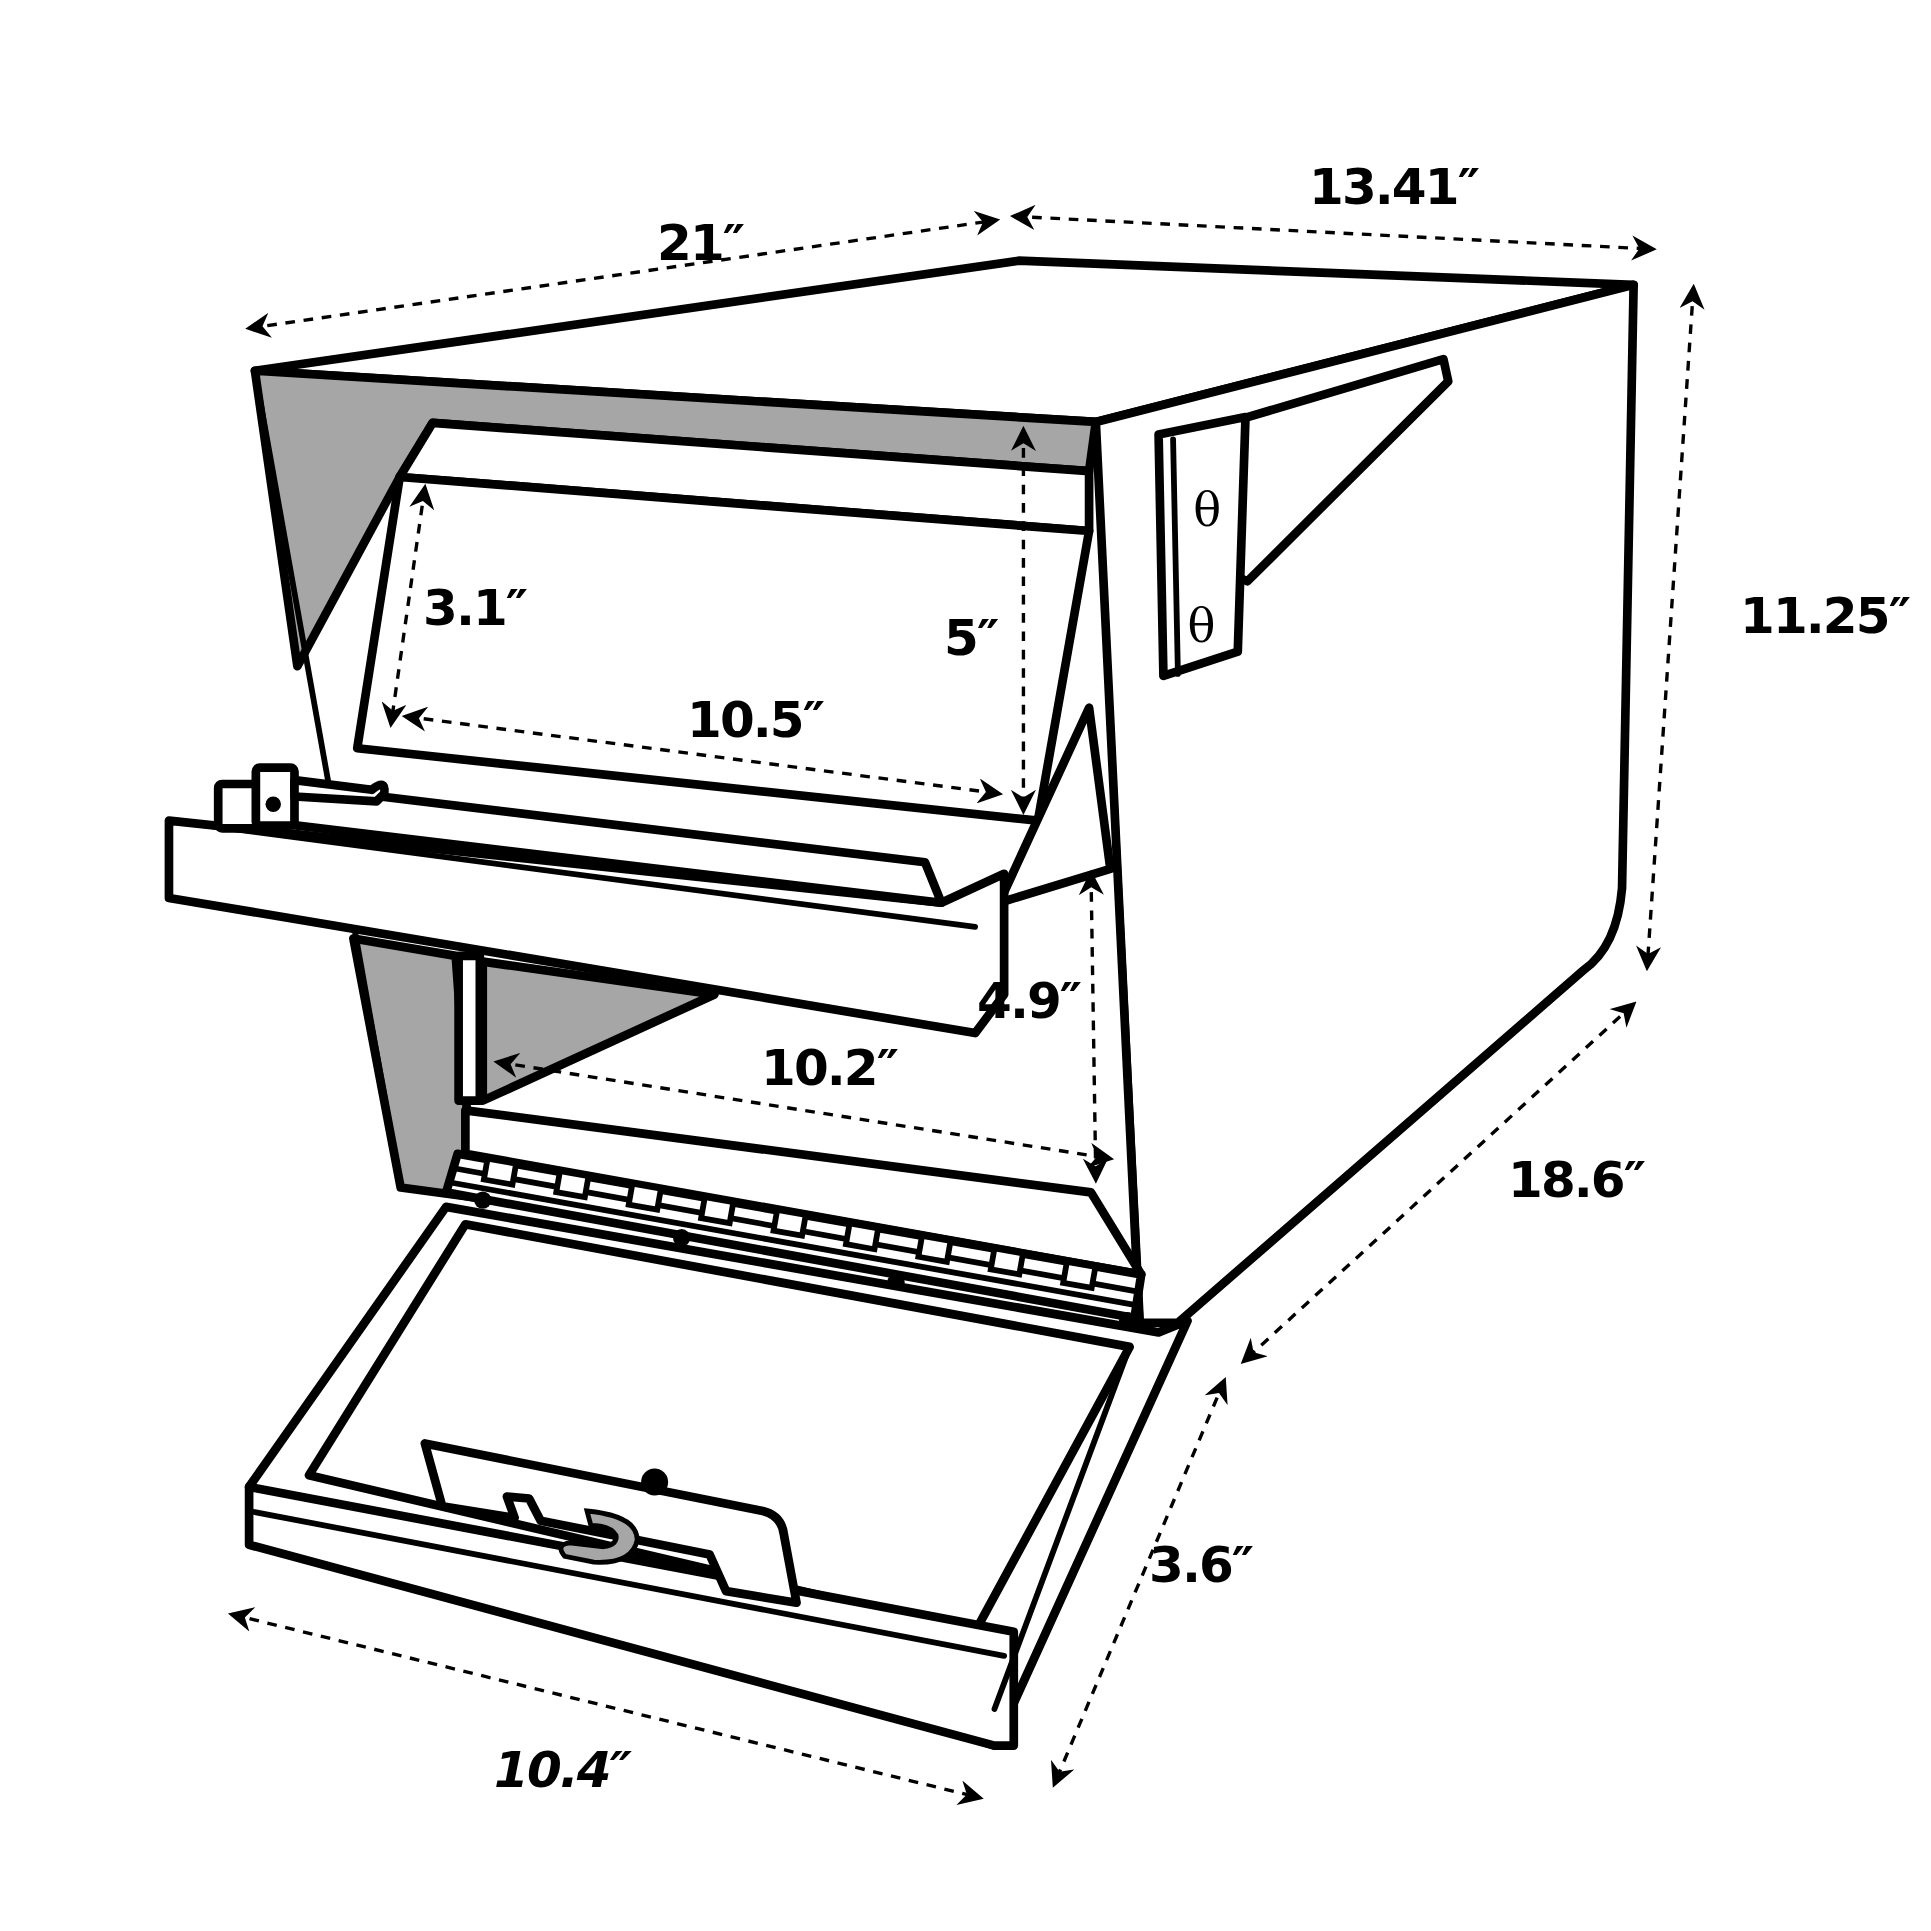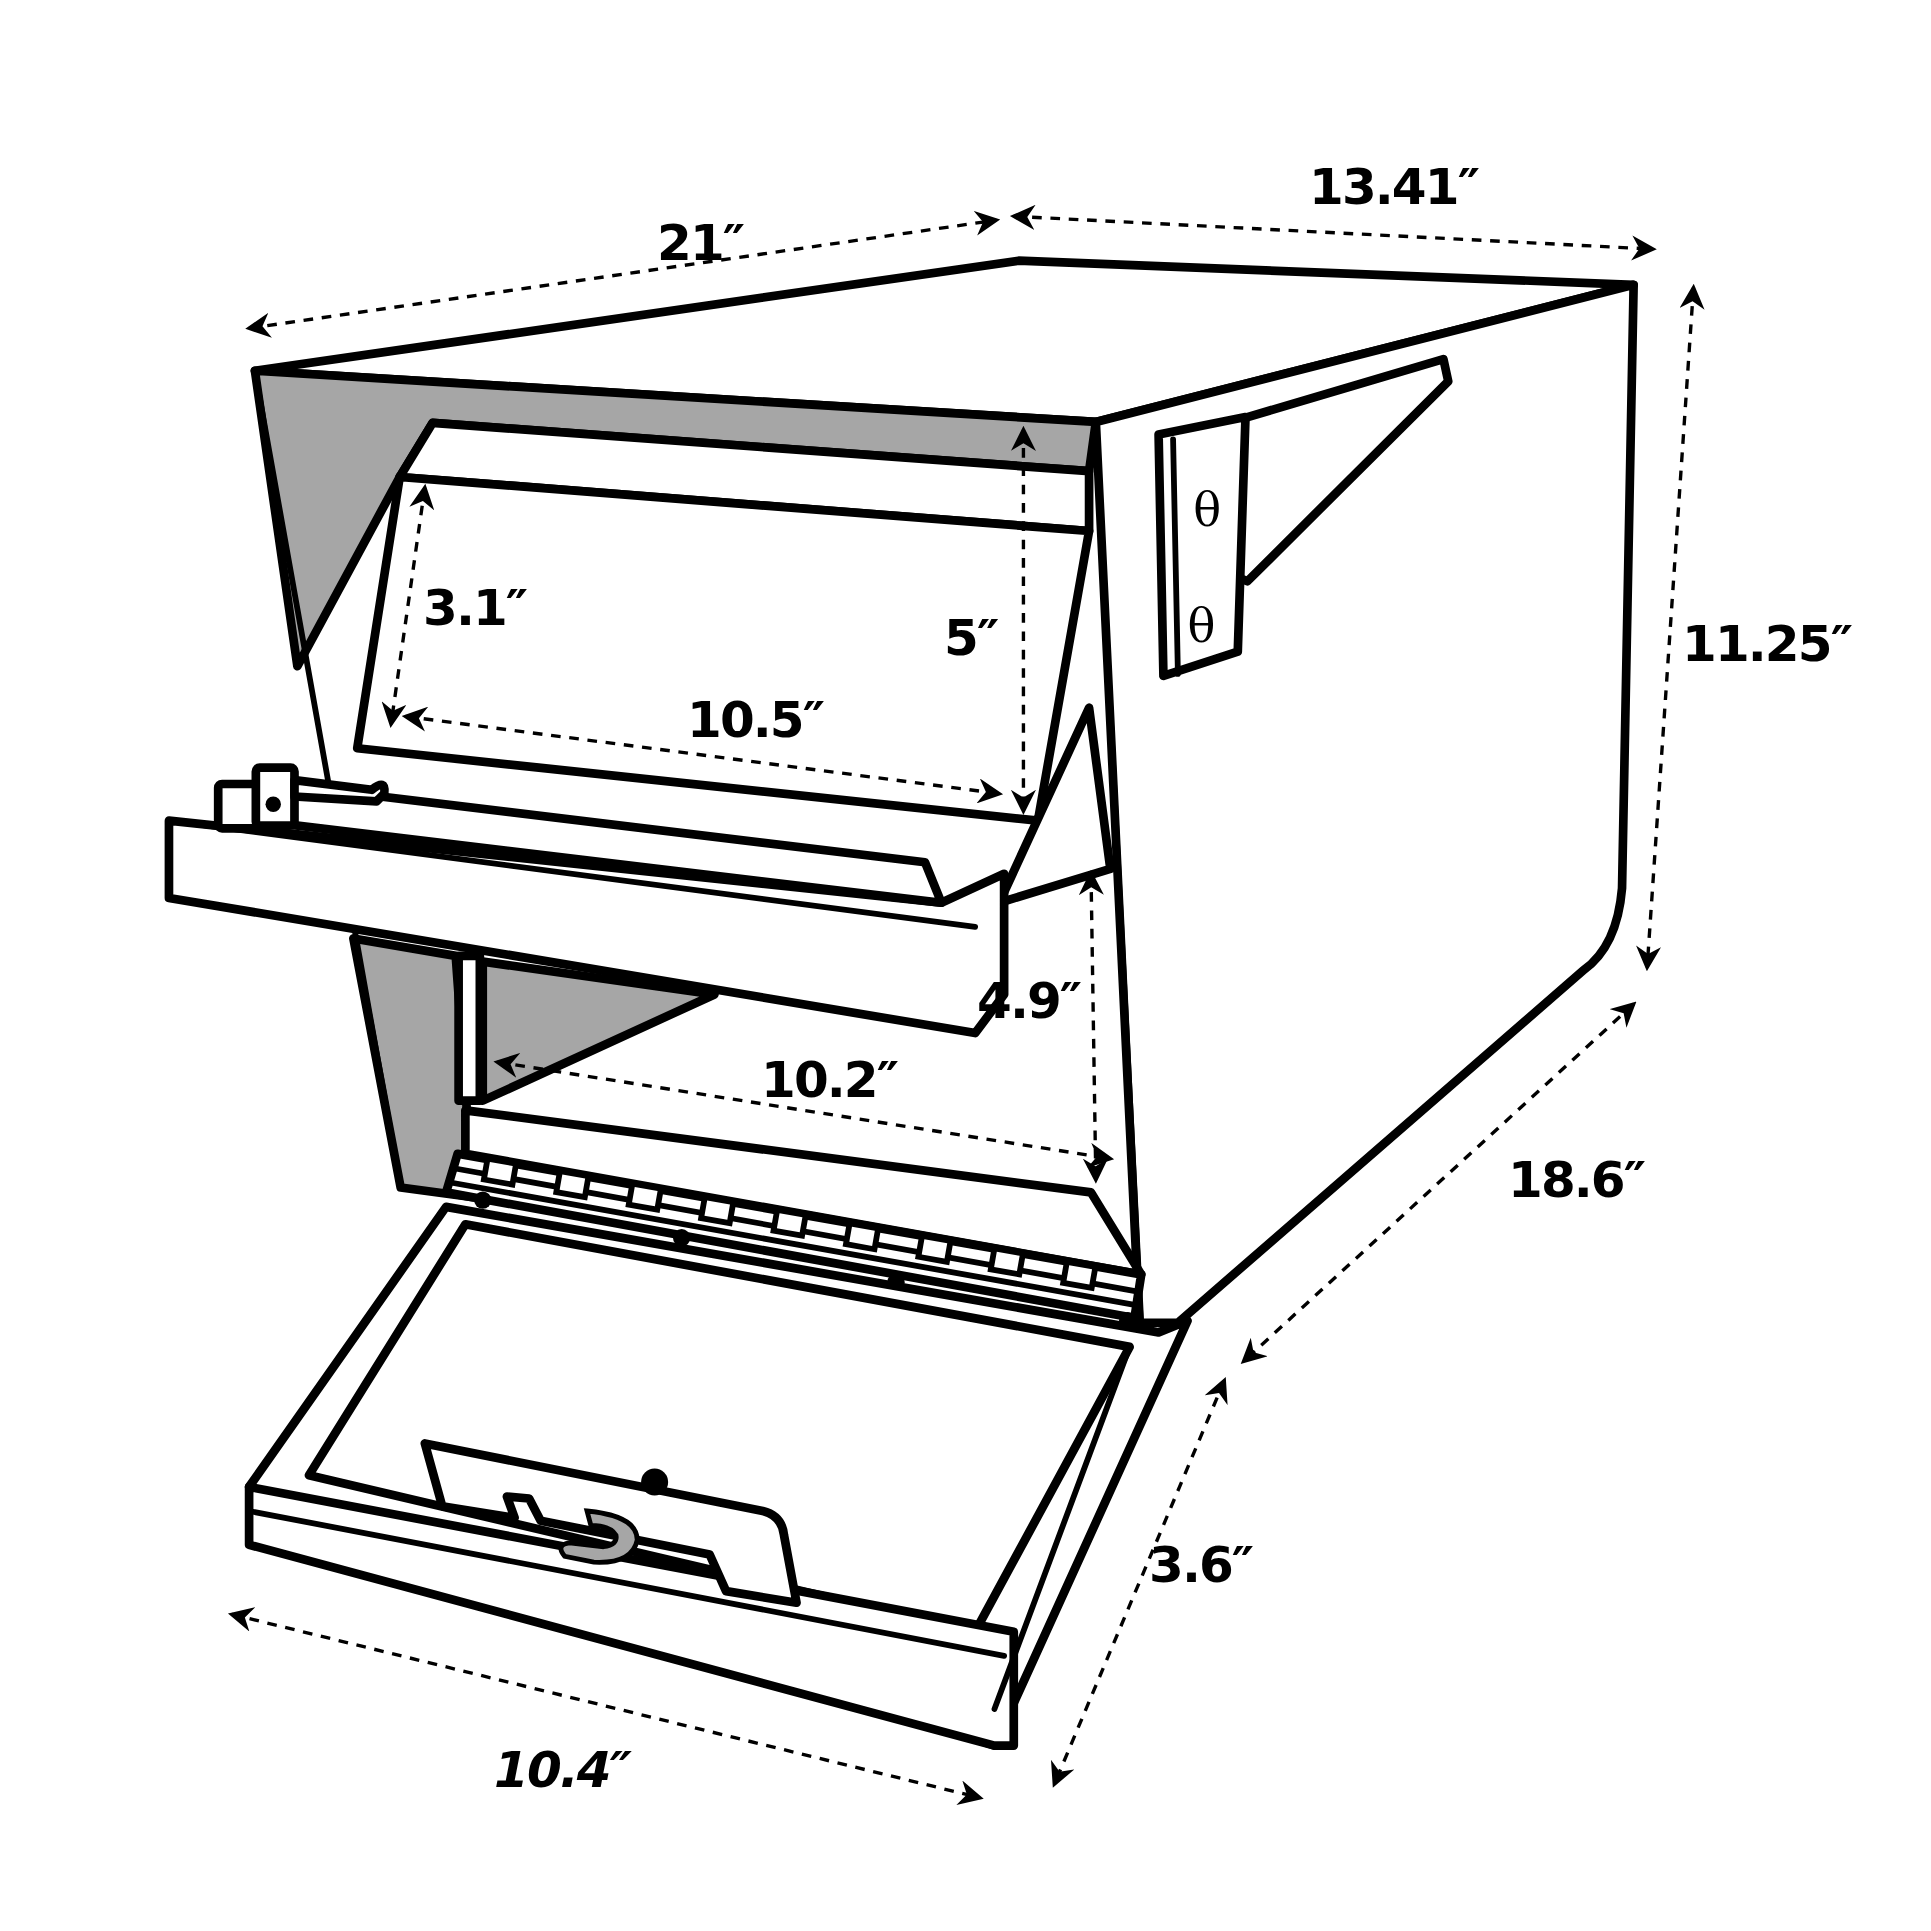--- a/index.html
+++ b/index.html
@@ -129,22 +129,22 @@
     <line class="dim-line" x1="420" y1="742" x2="1035" y2="822" marker-start="url(#arrowBig)" marker-end="url(#arrowBig)"></line>
     <line class="dim-line" x1="515" y1="1100" x2="1150" y2="1200" marker-start="url(#arrowBig)" marker-end="url(#arrowBig)"></line>
     <line class="dim-line" x1="1130" y1="905" x2="1135" y2="1222" marker-start="url(#arrowBig)" marker-end="url(#arrowBig)"></line>
     <line class="dim-line" x1="1268" y1="1430" x2="1092" y2="1848" marker-start="url(#arrowBig)" marker-end="url(#arrowBig)"></line>
     <line class="dim-line" x1="240" y1="1672" x2="1015" y2="1862" marker-start="url(#arrowBig)" marker-end="url(#arrowBig)"></line>
   </g>
 </svg>
 
 <div class="dim-label" style="left:657px; top:205px;margin-top:13px;">21″</div>
 <div class="dim-label" style="left:1309px; top:162px;">13.41″</div>
-<div class="dim-label" style="left:1682px; top:591px;margin-top:28px;">11.25″</div>
+<div class="dim-label" style="left:1740px; top:591px;">11.25″</div>
 <div class="dim-label" style="left:1460px; top:1155px;margin-left:48px;">18.6″</div>
 <div class="dim-label" style="left:423px; top:583px;">3.1″</div>
 <div class="dim-label" style="left:944px; top:613px;">5″</div>
 <div class="dim-label" style="left:687px; top:695px;text-align:center;">10.5″</div>
-<div class="dim-label" style="left:761px; top:1043px;margin-top:12px;">10.2″</div>
+<div class="dim-label" style="left:761px; top:1043px;">10.2″</div>
 <div class="dim-label" style="left:977px; top:976px;">4.9″</div>
 <div class="dim-label" style="left:1149px; top:1540px;">3.6″</div>
 <div class="dim-label" style="left:494px; top:1745px;font-style:italic;">10.4″</div>
 
 
 </body></html>

